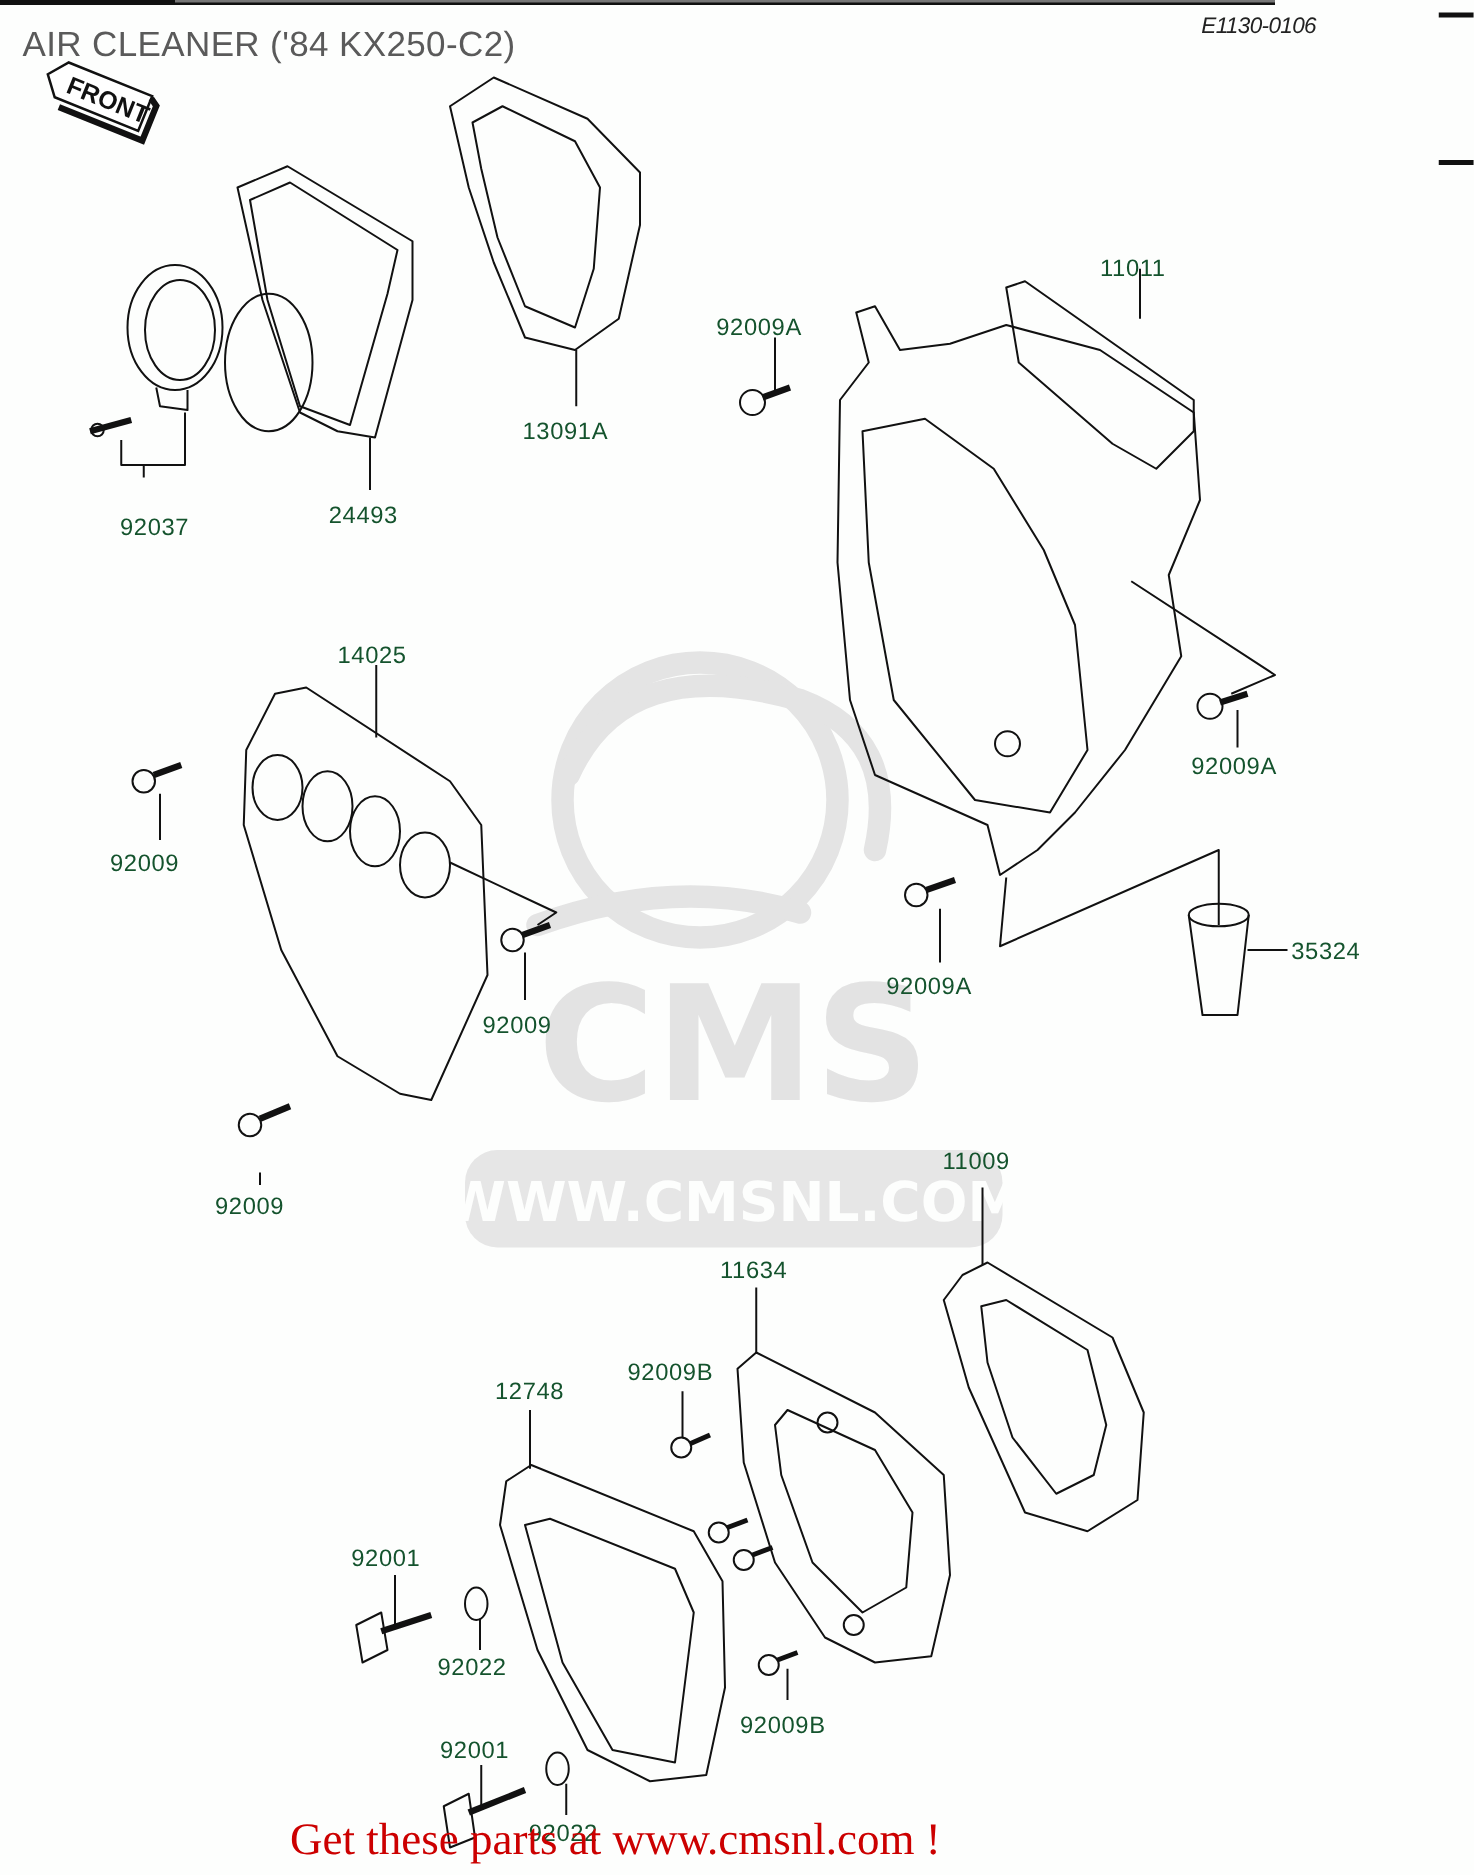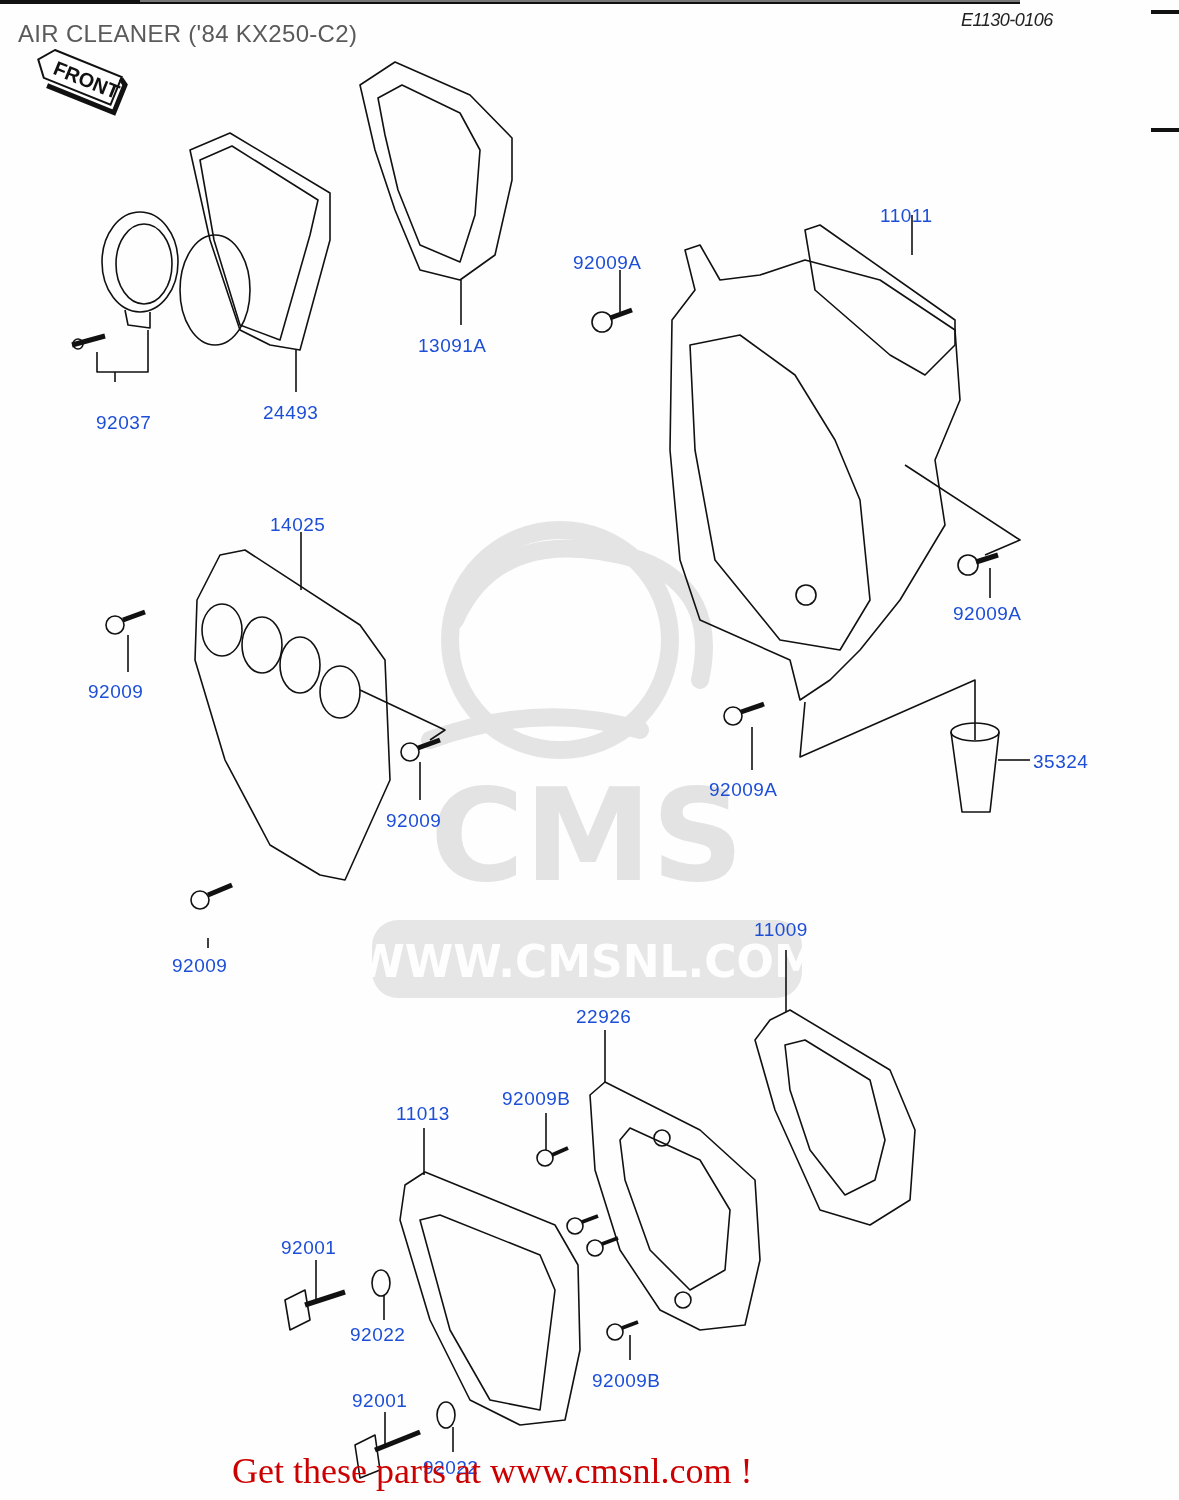--- a/index.html
+++ b/index.html
@@ -1,24 +1,24 @@
 <!DOCTYPE html>
 <html><head>
 <meta charset="utf-8">
 <style>
   html, body { margin: 0; padding: 0; background: #fdfefd; }
   body { width: 1179px; height: 1500px; position: relative; overflow: hidden;
          font-family: "Liberation Sans", "DejaVu Sans", sans-serif; }
   .topbar-a { position: absolute; left: 0; top: 0; width: 1020px; height: 4px; background: #111; }
   .topbar-b { position: absolute; left: 140px; top: 0; width: 880px; height: 2px; background: #777; }
   .edge-mark { position: absolute; right: 0; width: 28px; height: 4px; background: #111; }
-  .title { position: absolute; left: 18px; top: 20px; font-size: 24px; color: #5a5a5a; letter-spacing: 0.3px; }
+  .title { position: absolute; left: 18px; top: 20px; font-size: 28px; color: #5a5a5a; letter-spacing: 0.3px; }
   .ref { position: absolute; left: 961px; top: 10px; font-size: 18px; color: #222; letter-spacing: -0.5px; font-style: italic; }
   svg.diagram { position: absolute; left: 0; top: 0; }
-  .lbl { position: absolute; font-size: 19px; color: #1d4ed8; letter-spacing: 0.5px; white-space: nowrap; }
+  .lbl { position: absolute; font-size: 19px; color: #14532d; letter-spacing: 0.5px; white-space: nowrap; }
   .footer { position: absolute; left: 232px; top: 1450px; font-size: 36px; color: #cc0000; white-space: nowrap; font-family: Liberation Serif, serif; }
   .wm-text { font-family: "DejaVu Sans", sans-serif; font-weight: bold; }
 </style>
 </head>
 <body>
 
 <div class="topbar-a"></div>
 <div class="topbar-b"></div>
 <div class="edge-mark" style="top:10px"></div>
 <div class="edge-mark" style="top:128px"></div>
@@ -189,22 +189,22 @@
 <div class="lbl" style="left:263px;top:402px">24493</div>
 <div class="lbl" style="left:96px;top:412px">92037</div>
 <div class="lbl" style="left:270px;top:514px">14025</div>
 <div class="lbl" style="left:953px;top:603px">92009A</div>
 <div class="lbl" style="left:88px;top:681px">92009</div>
 <div class="lbl" style="left:1033px;top:751px">35324</div>
 <div class="lbl" style="left:709px;top:779px">92009A</div>
 <div class="lbl" style="left:386px;top:810px">92009</div>
 <div class="lbl" style="left:172px;top:955px">92009</div>
 <div class="lbl" style="left:754px;top:919px">11009</div>
-<div class="lbl" style="left:576px;top:1006px">22926</div>
+<div class="lbl" style="left:576px;top:1006px">11634</div>
 <div class="lbl" style="left:502px;top:1088px">92009B</div>
-<div class="lbl" style="left:396px;top:1103px">11013</div>
+<div class="lbl" style="left:396px;top:1103px">12748</div>
 <div class="lbl" style="left:281px;top:1237px">92001</div>
 <div class="lbl" style="left:350px;top:1324px">92022</div>
 <div class="lbl" style="left:592px;top:1370px">92009B</div>
 <div class="lbl" style="left:352px;top:1390px">92001</div>
 <div class="lbl" style="left:423px;top:1457px">92022</div>
 
 <div class="footer">Get these parts at www.cmsnl.com !</div>
 
 </body></html>

